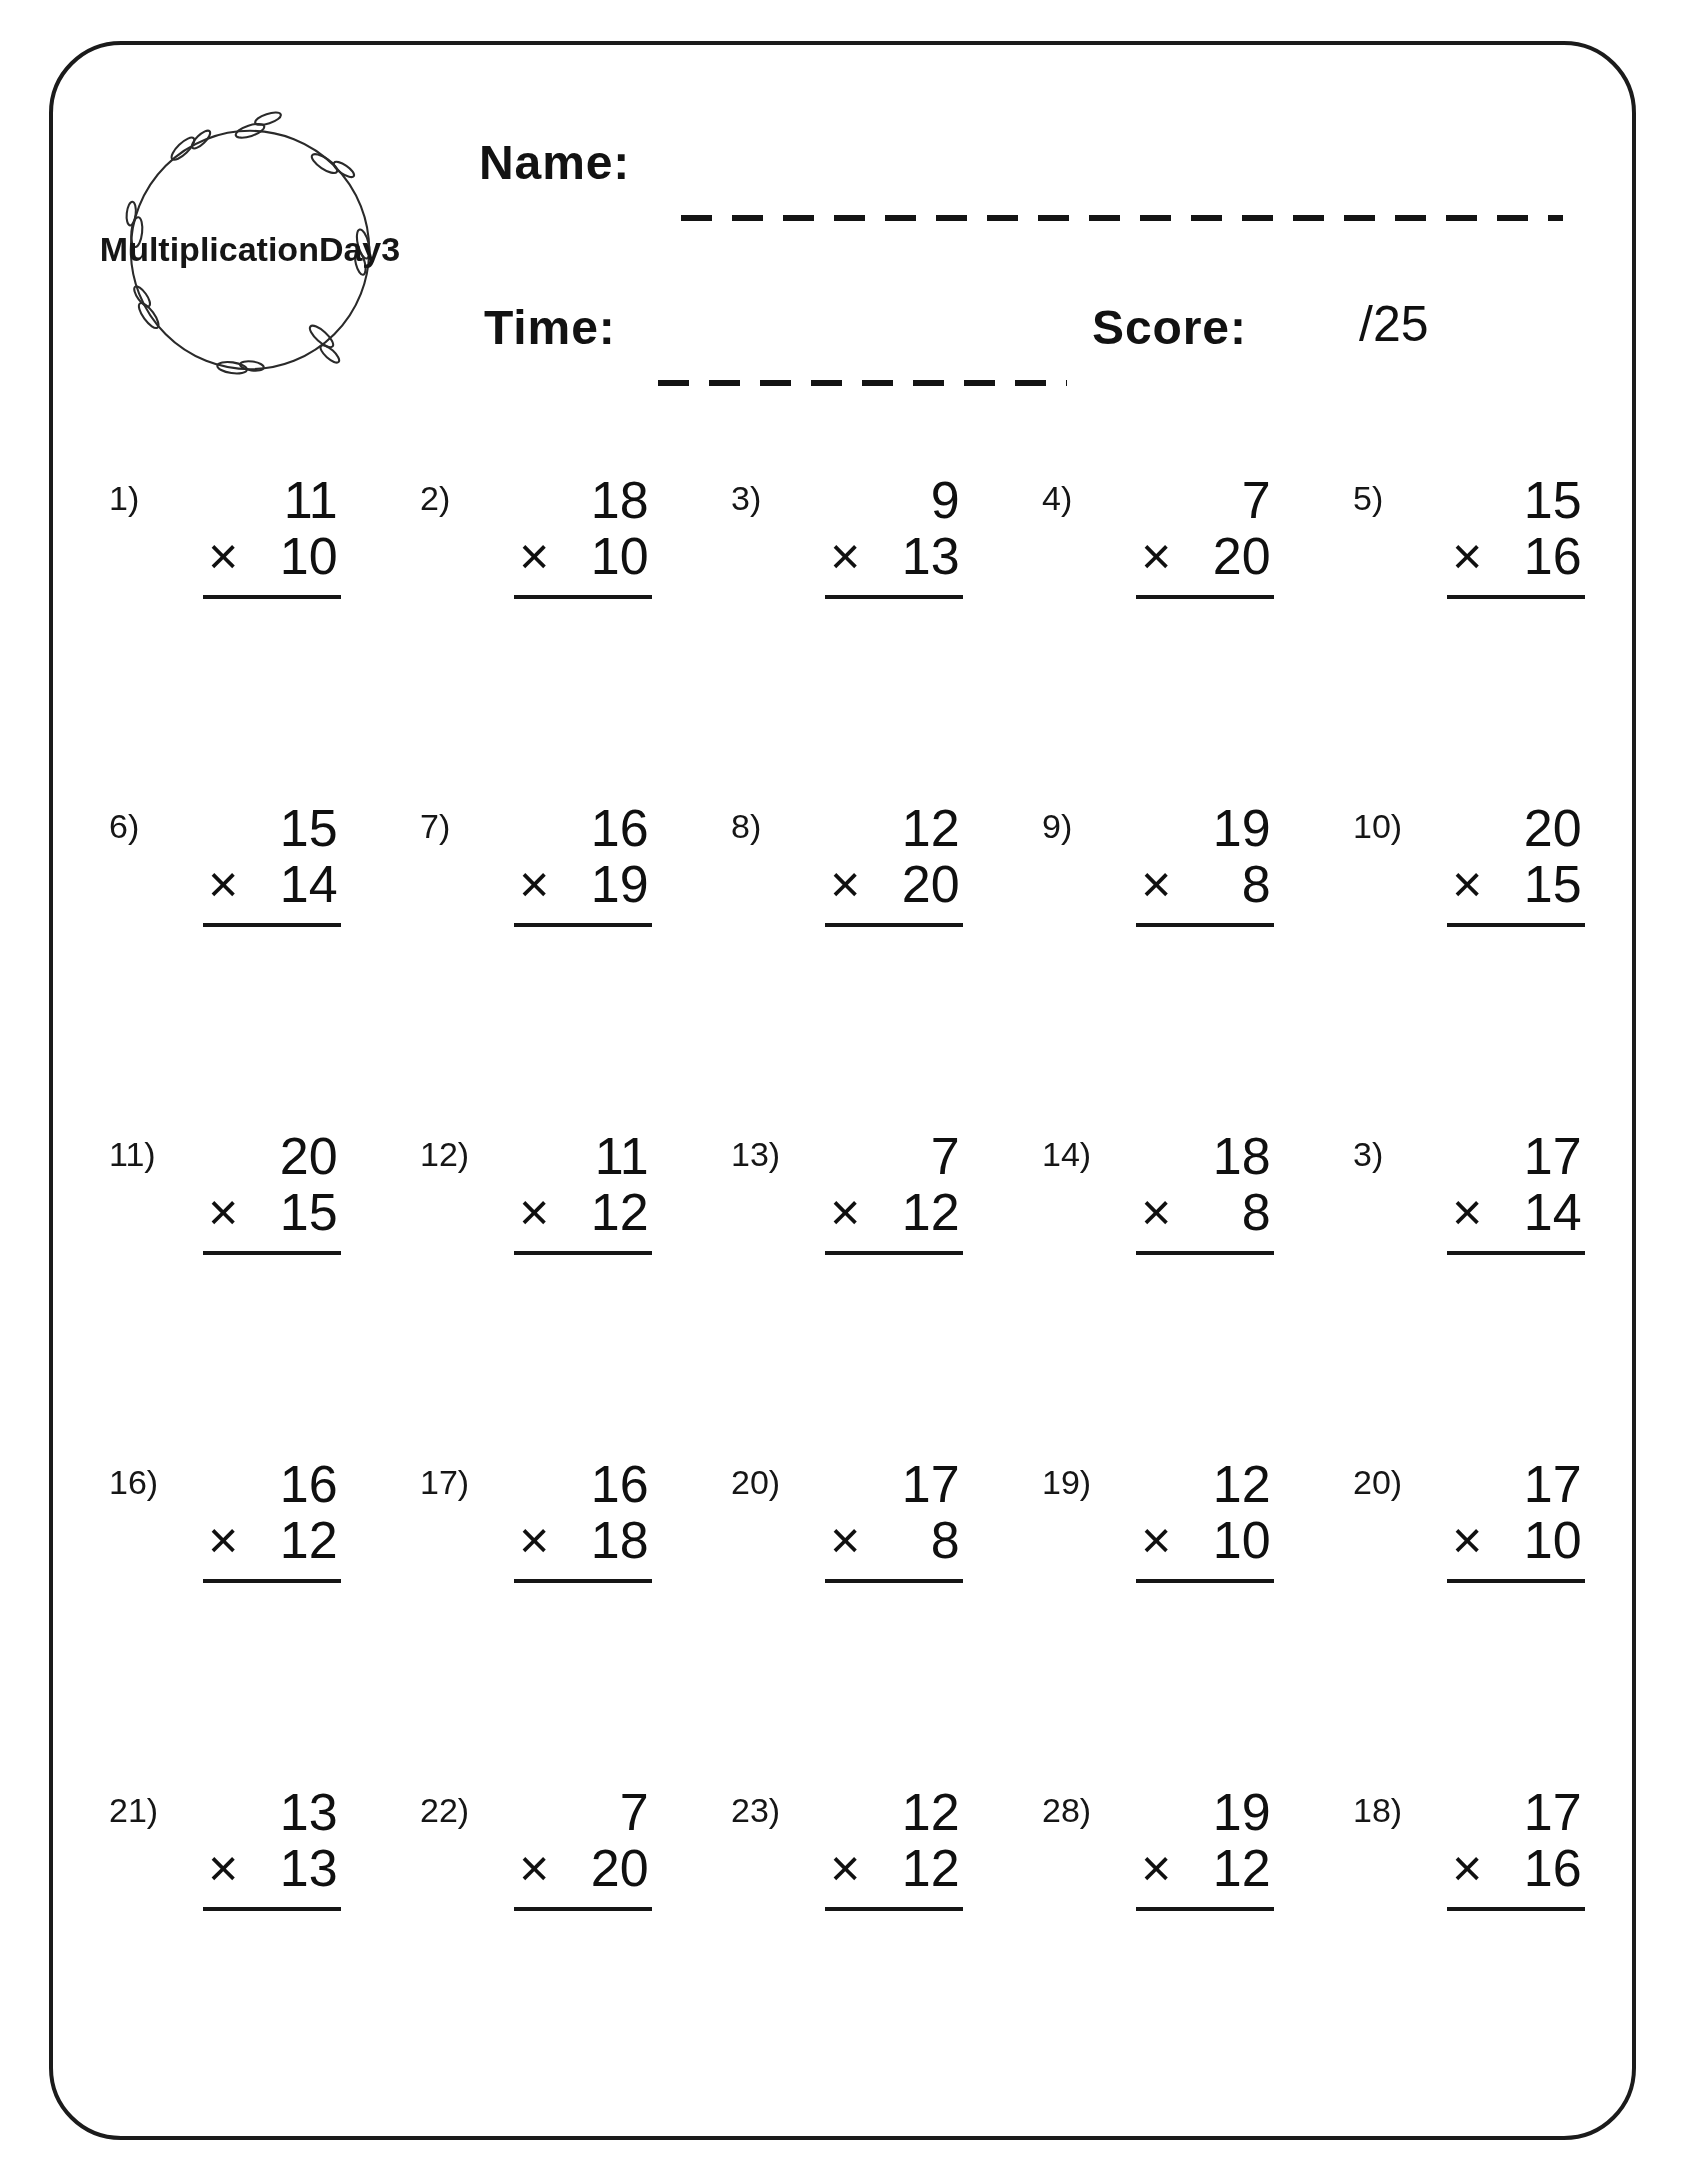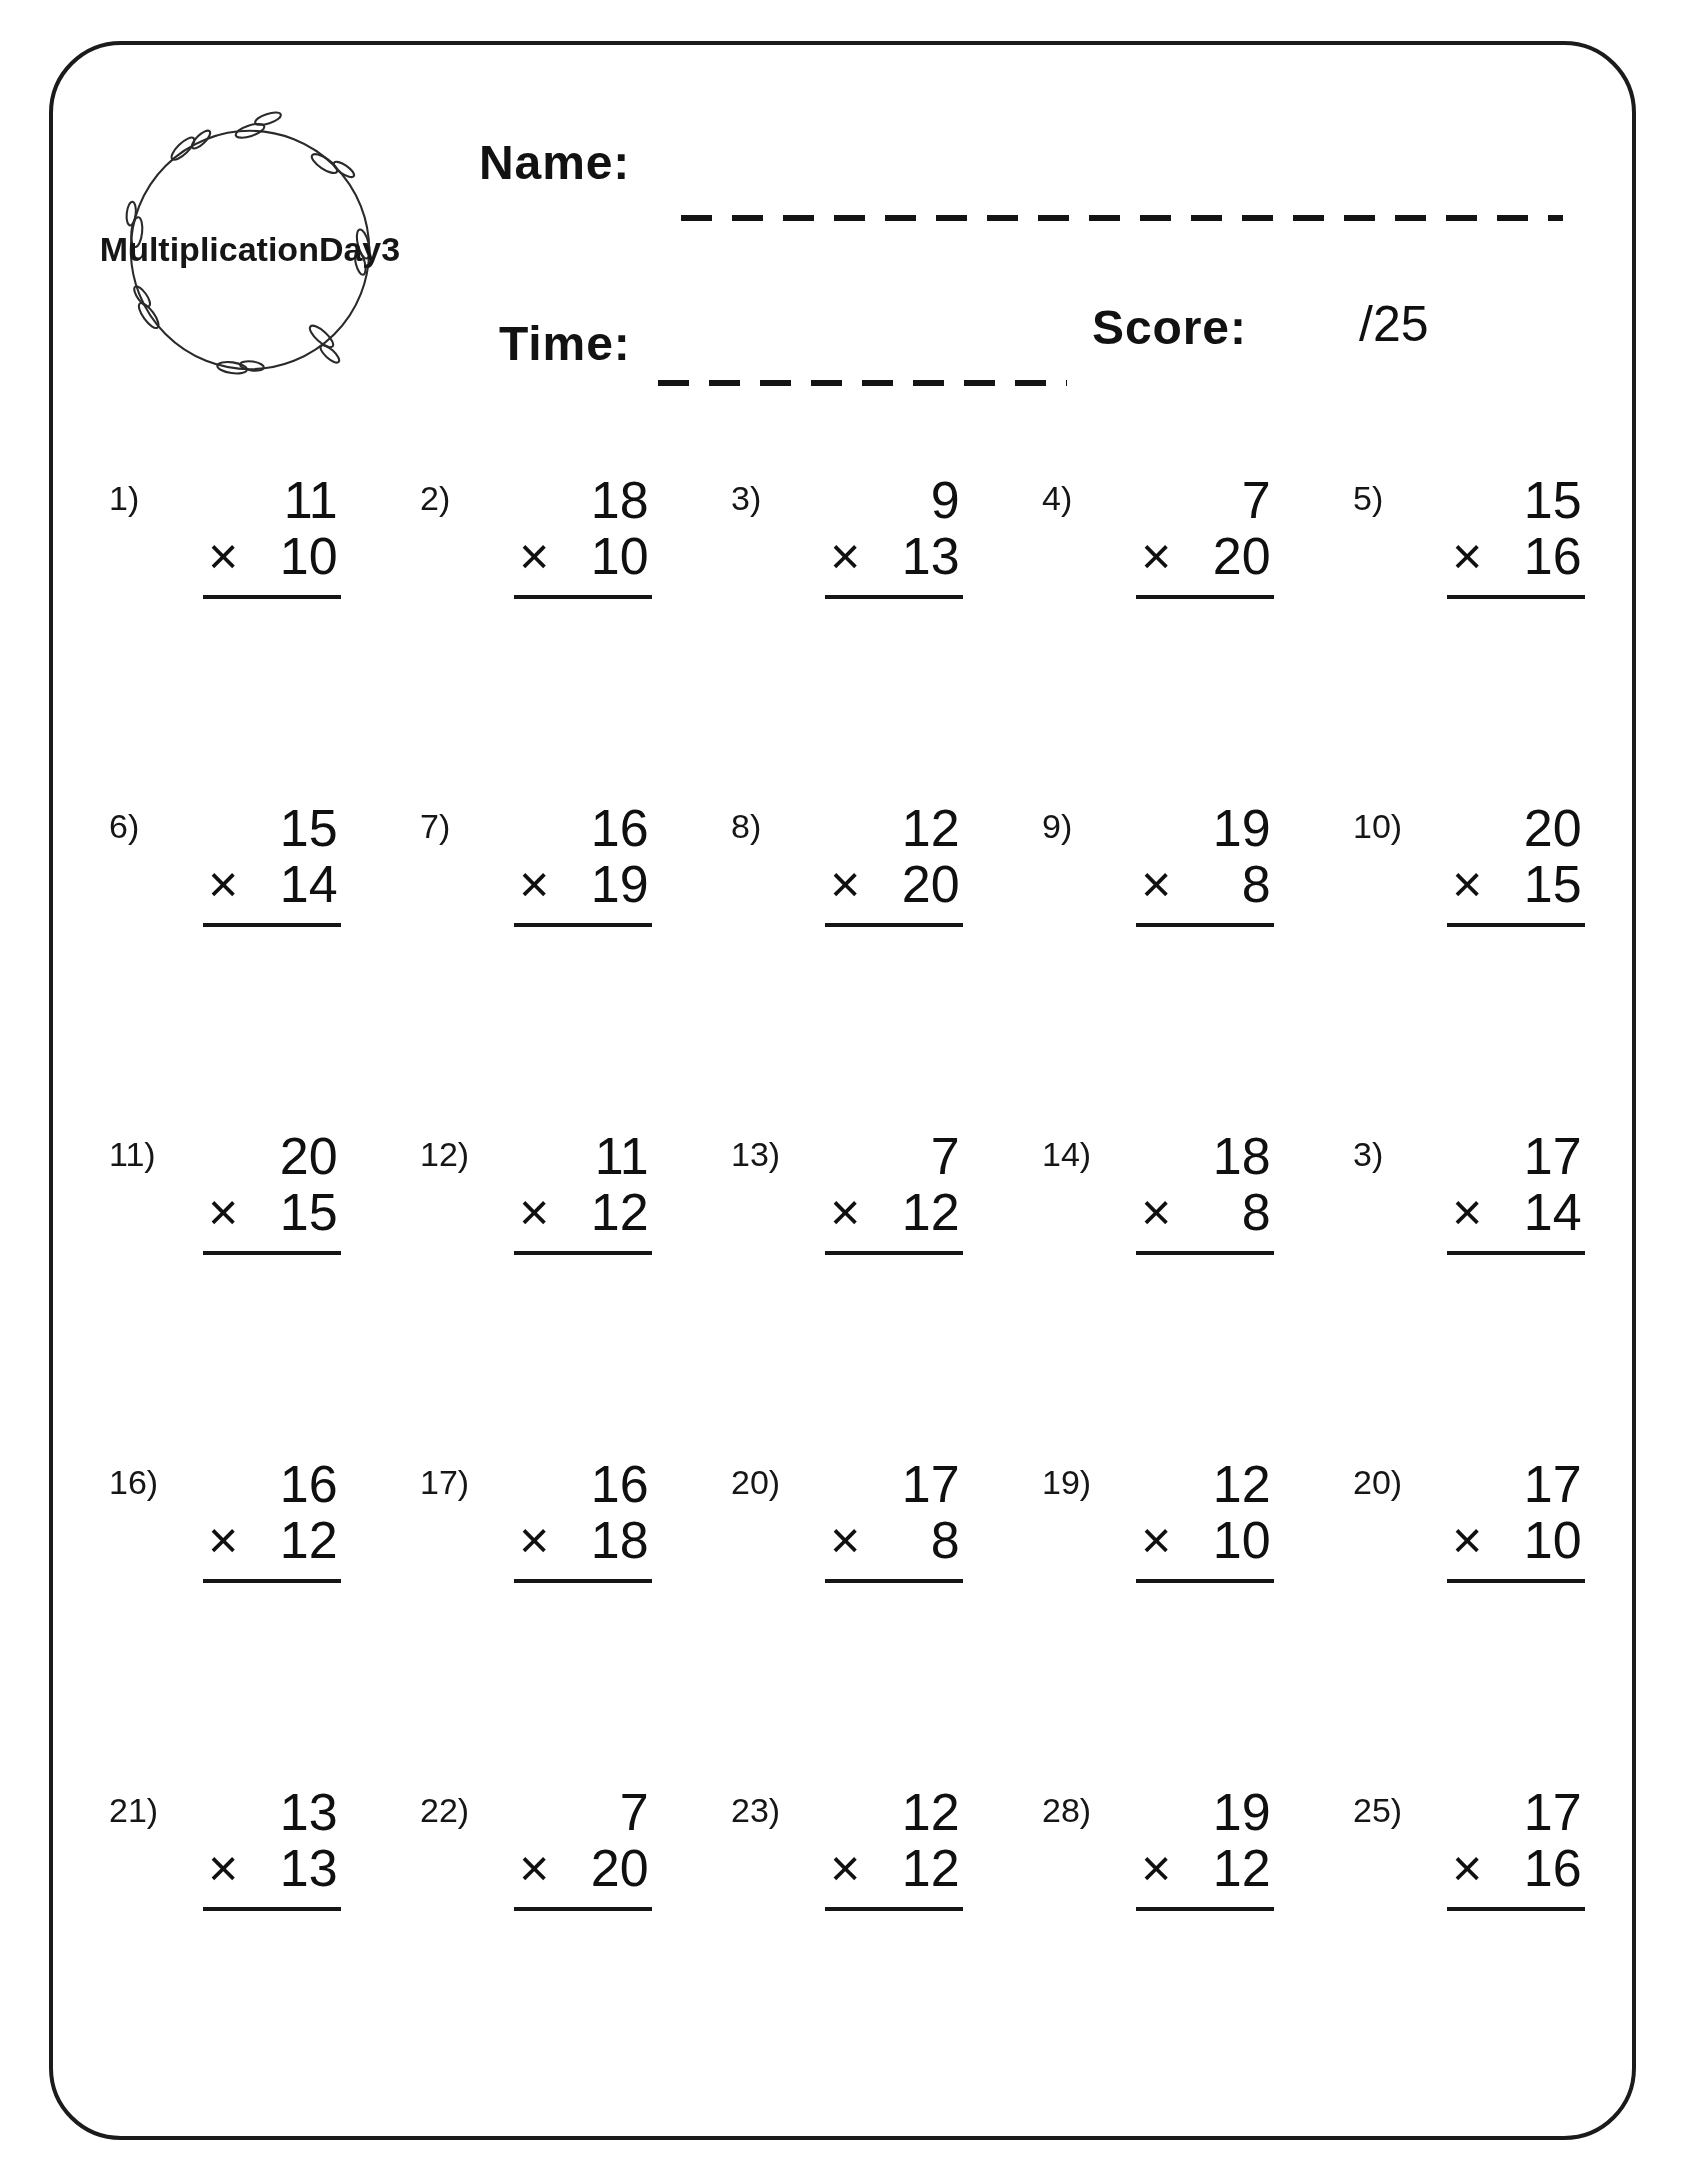--- a/index.html
+++ b/index.html
@@ -16,21 +16,21 @@
   
   .wreath-wrap { position:absolute; left:101px; top:101px; width:298px; height:298px; }
   .wreath-wrap svg { position:absolute; inset:0; }
   .badge-text {
     position:absolute; inset:0; display:flex; 
     align-items:center; justify-content:center; text-align:center;
     font-weight:700; font-size:34px; line-height:1.22; color:#161616;
   }
   .hdr-label { position:absolute; font-weight:700; font-size:48px; letter-spacing:0.9px; color:#121212; }
   .name-label { left:479px; top:135px; }
-  .time-label { left:484px; top:316px;margin-left:15px; }
+  .time-label { left:484px; top:300px; }
   .score-label { left:1092px; top:300px; }
   .score-value { position:absolute; left:1359px; top:295px; font-weight:400; font-size:50px; color:#101010; }
   .dash-line {
     position:absolute; height:6px;
     background:repeating-linear-gradient(90deg,#141414 0 31px,transparent 31px 51px);
   }
   .name-line { left:681px; top:215px; width:882px; }
   .time-line { left:658px; top:380px; width:409px; }
   
   .problems-grid {
@@ -363,21 +363,21 @@
     <div class="opcol">
       <div class="op-top">19</div>
       <div class="op-bottom">
         <span>×</span>
         <span>12</span>
       </div>
     </div>
   </div>
 
   <div class="problem">
-    <span class="pnum">25)</span>
+    <span class="pnum">18)</span>
     <div class="opcol">
       <div class="op-top">17</div>
       <div class="op-bottom">
         <span>×</span>
         <span>16</span>
       </div>
     </div>
   </div>
 </div>
 

